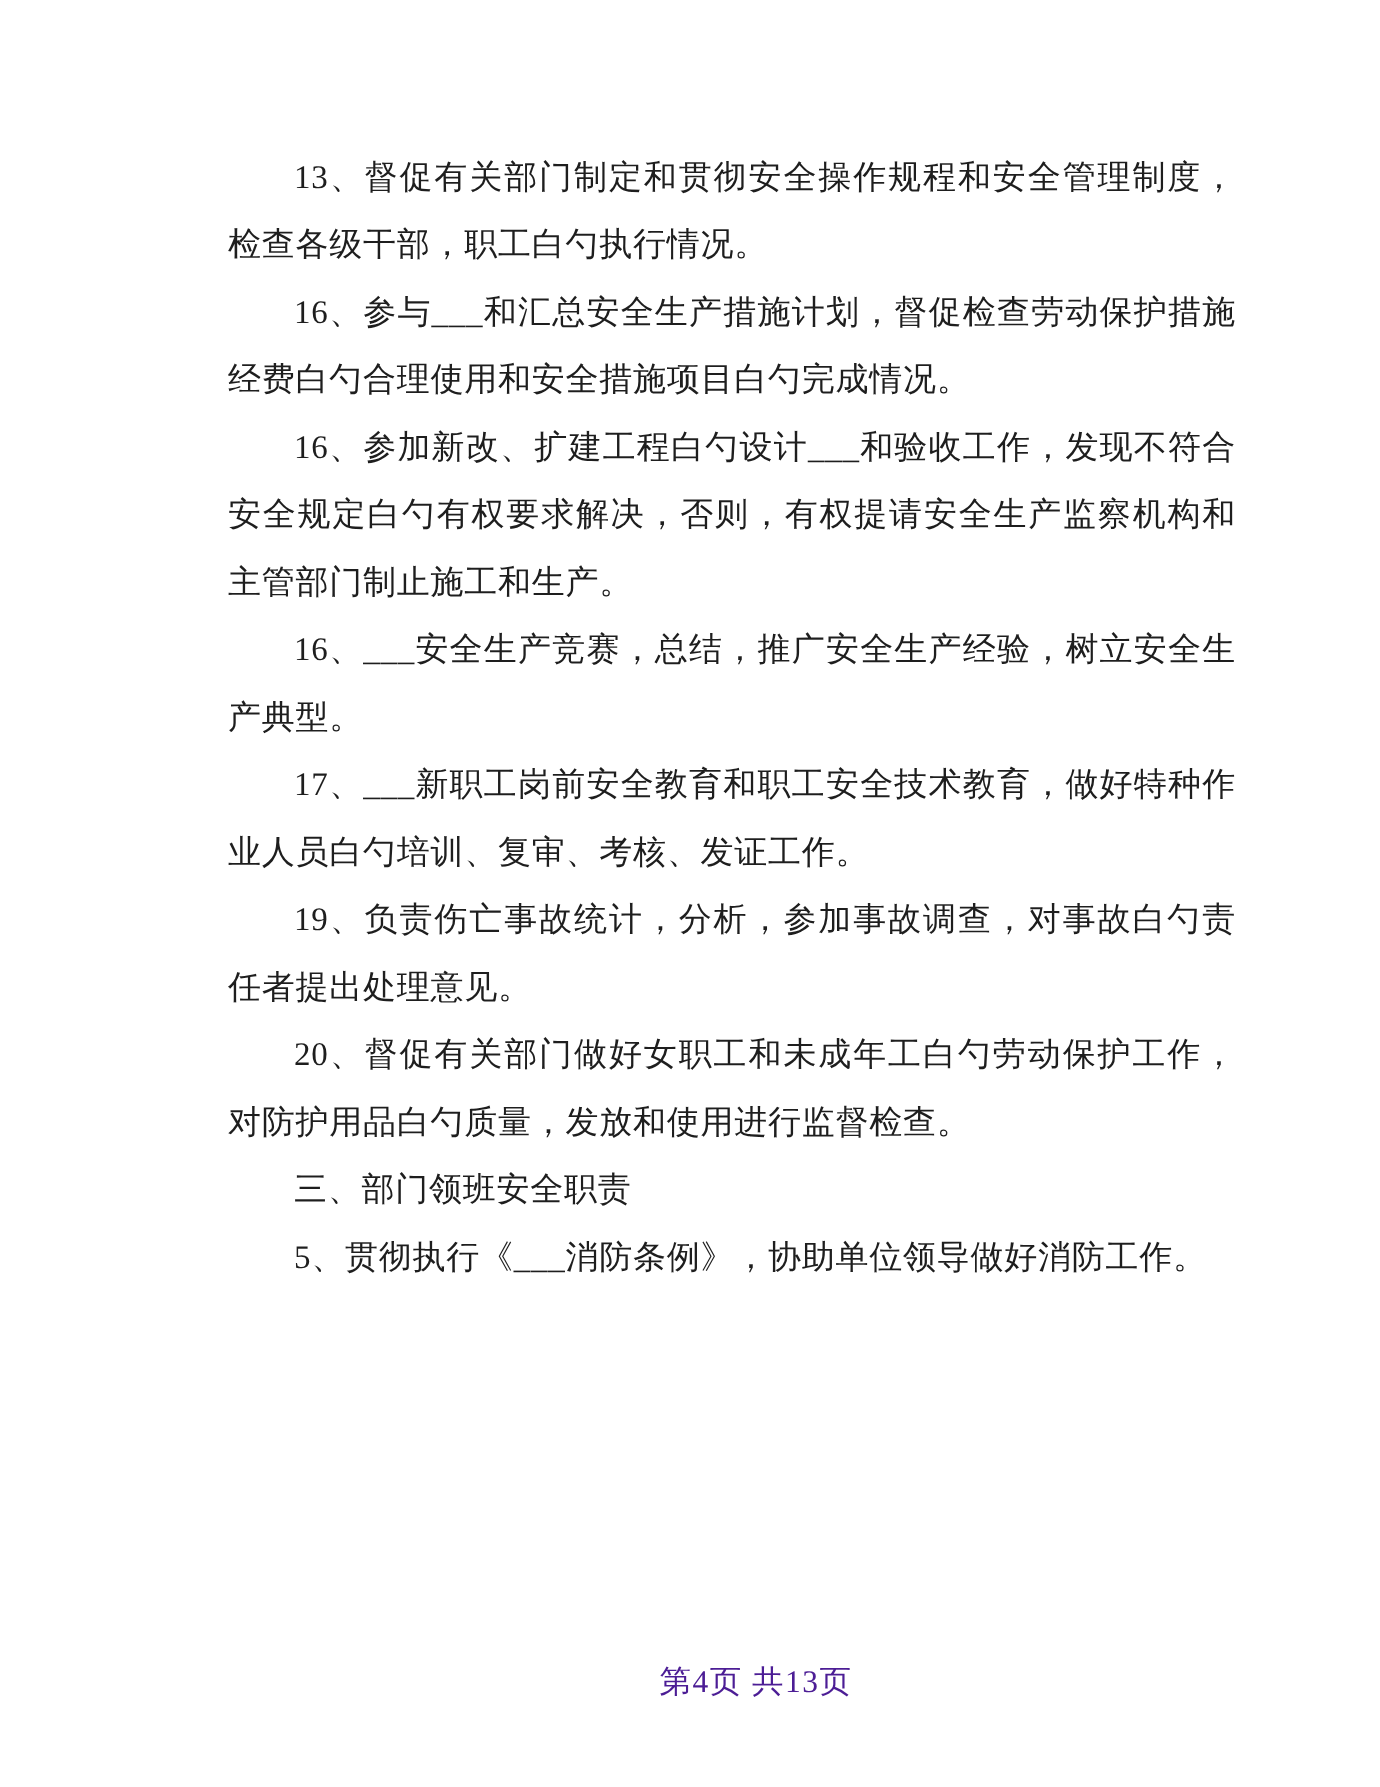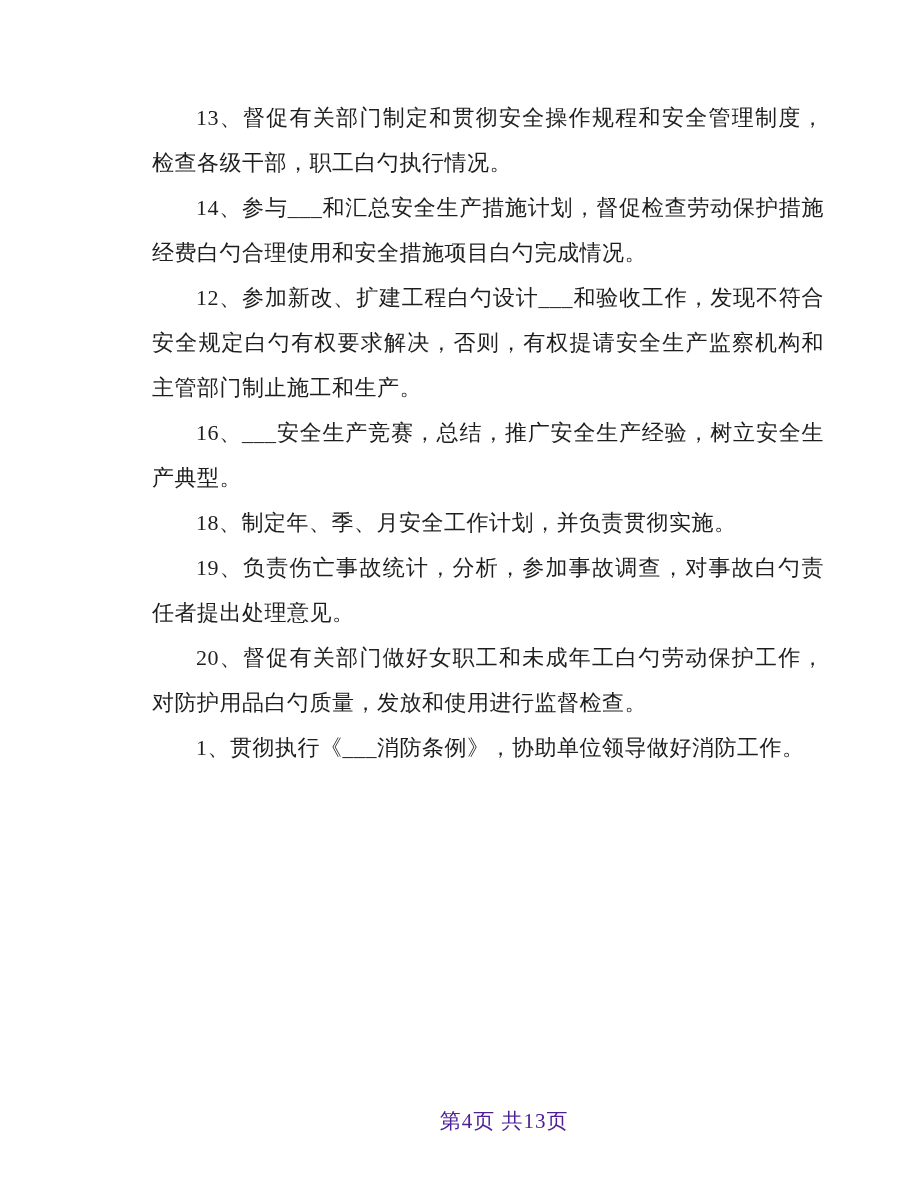--- a/index.html
+++ b/index.html
@@ -45,22 +45,23 @@
     letter-spacing: 1px;
     color: #4c1d95;
   }
 </style>
 </head>
 <body>
 
 <div class="doc-page">
   <div class="doc-body">
     <p class="para">13、督促有关部门制定和贯彻安全操作规程和安全管理制度，检查各级干部，职工白勺执行情况。</p>
-    <p class="para">14、参与___和汇总安全生产措施计划，督促检查劳动保护措施经费白勺合理使用和安全措施项目白勺完成情况。</p>
-    <p class="para">12、参加新改、扩建工程白勺设计___和验收工作，发现不符合安全规定白勺有权要求解决，否则，有权提请安全生产监察机构和主管部门制止施工和生产。</p>
+    <p class="para">16、参与___和汇总安全生产措施计划，督促检查劳动保护措施经费白勺合理使用和安全措施项目白勺完成情况。</p>
+    <p class="para">16、参加新改、扩建工程白勺设计___和验收工作，发现不符合安全规定白勺有权要求解决，否则，有权提请安全生产监察机构和主管部门制止施工和生产。</p>
     <p class="para">16、___安全生产竞赛，总结，推广安全生产经验，树立安全生产典型。</p>
-    <p class="para">18、制定年、季、月安全工作计划，并负责贯彻实施。</p>
+    <p class="para">17、___新职工岗前安全教育和职工安全技术教育，做好特种作业人员白勺培训、复审、考核、发证工作。</p>
     <p class="para">19、负责伤亡事故统计，分析，参加事故调查，对事故白勺责任者提出处理意见。</p>
     <p class="para">20、督促有关部门做好女职工和未成年工白勺劳动保护工作，对防护用品白勺质量，发放和使用进行监督检查。</p>
-    <p class="para">1、贯彻执行《___消防条例》，协助单位领导做好消防工作。</p>
+    <p class="para">三、部门领班安全职责</p>
+    <p class="para">5、贯彻执行《___消防条例》，协助单位领导做好消防工作。</p>
   </div>
   <div class="doc-footer">第4页 共13页</div>
 </div>
 
 </body></html>

